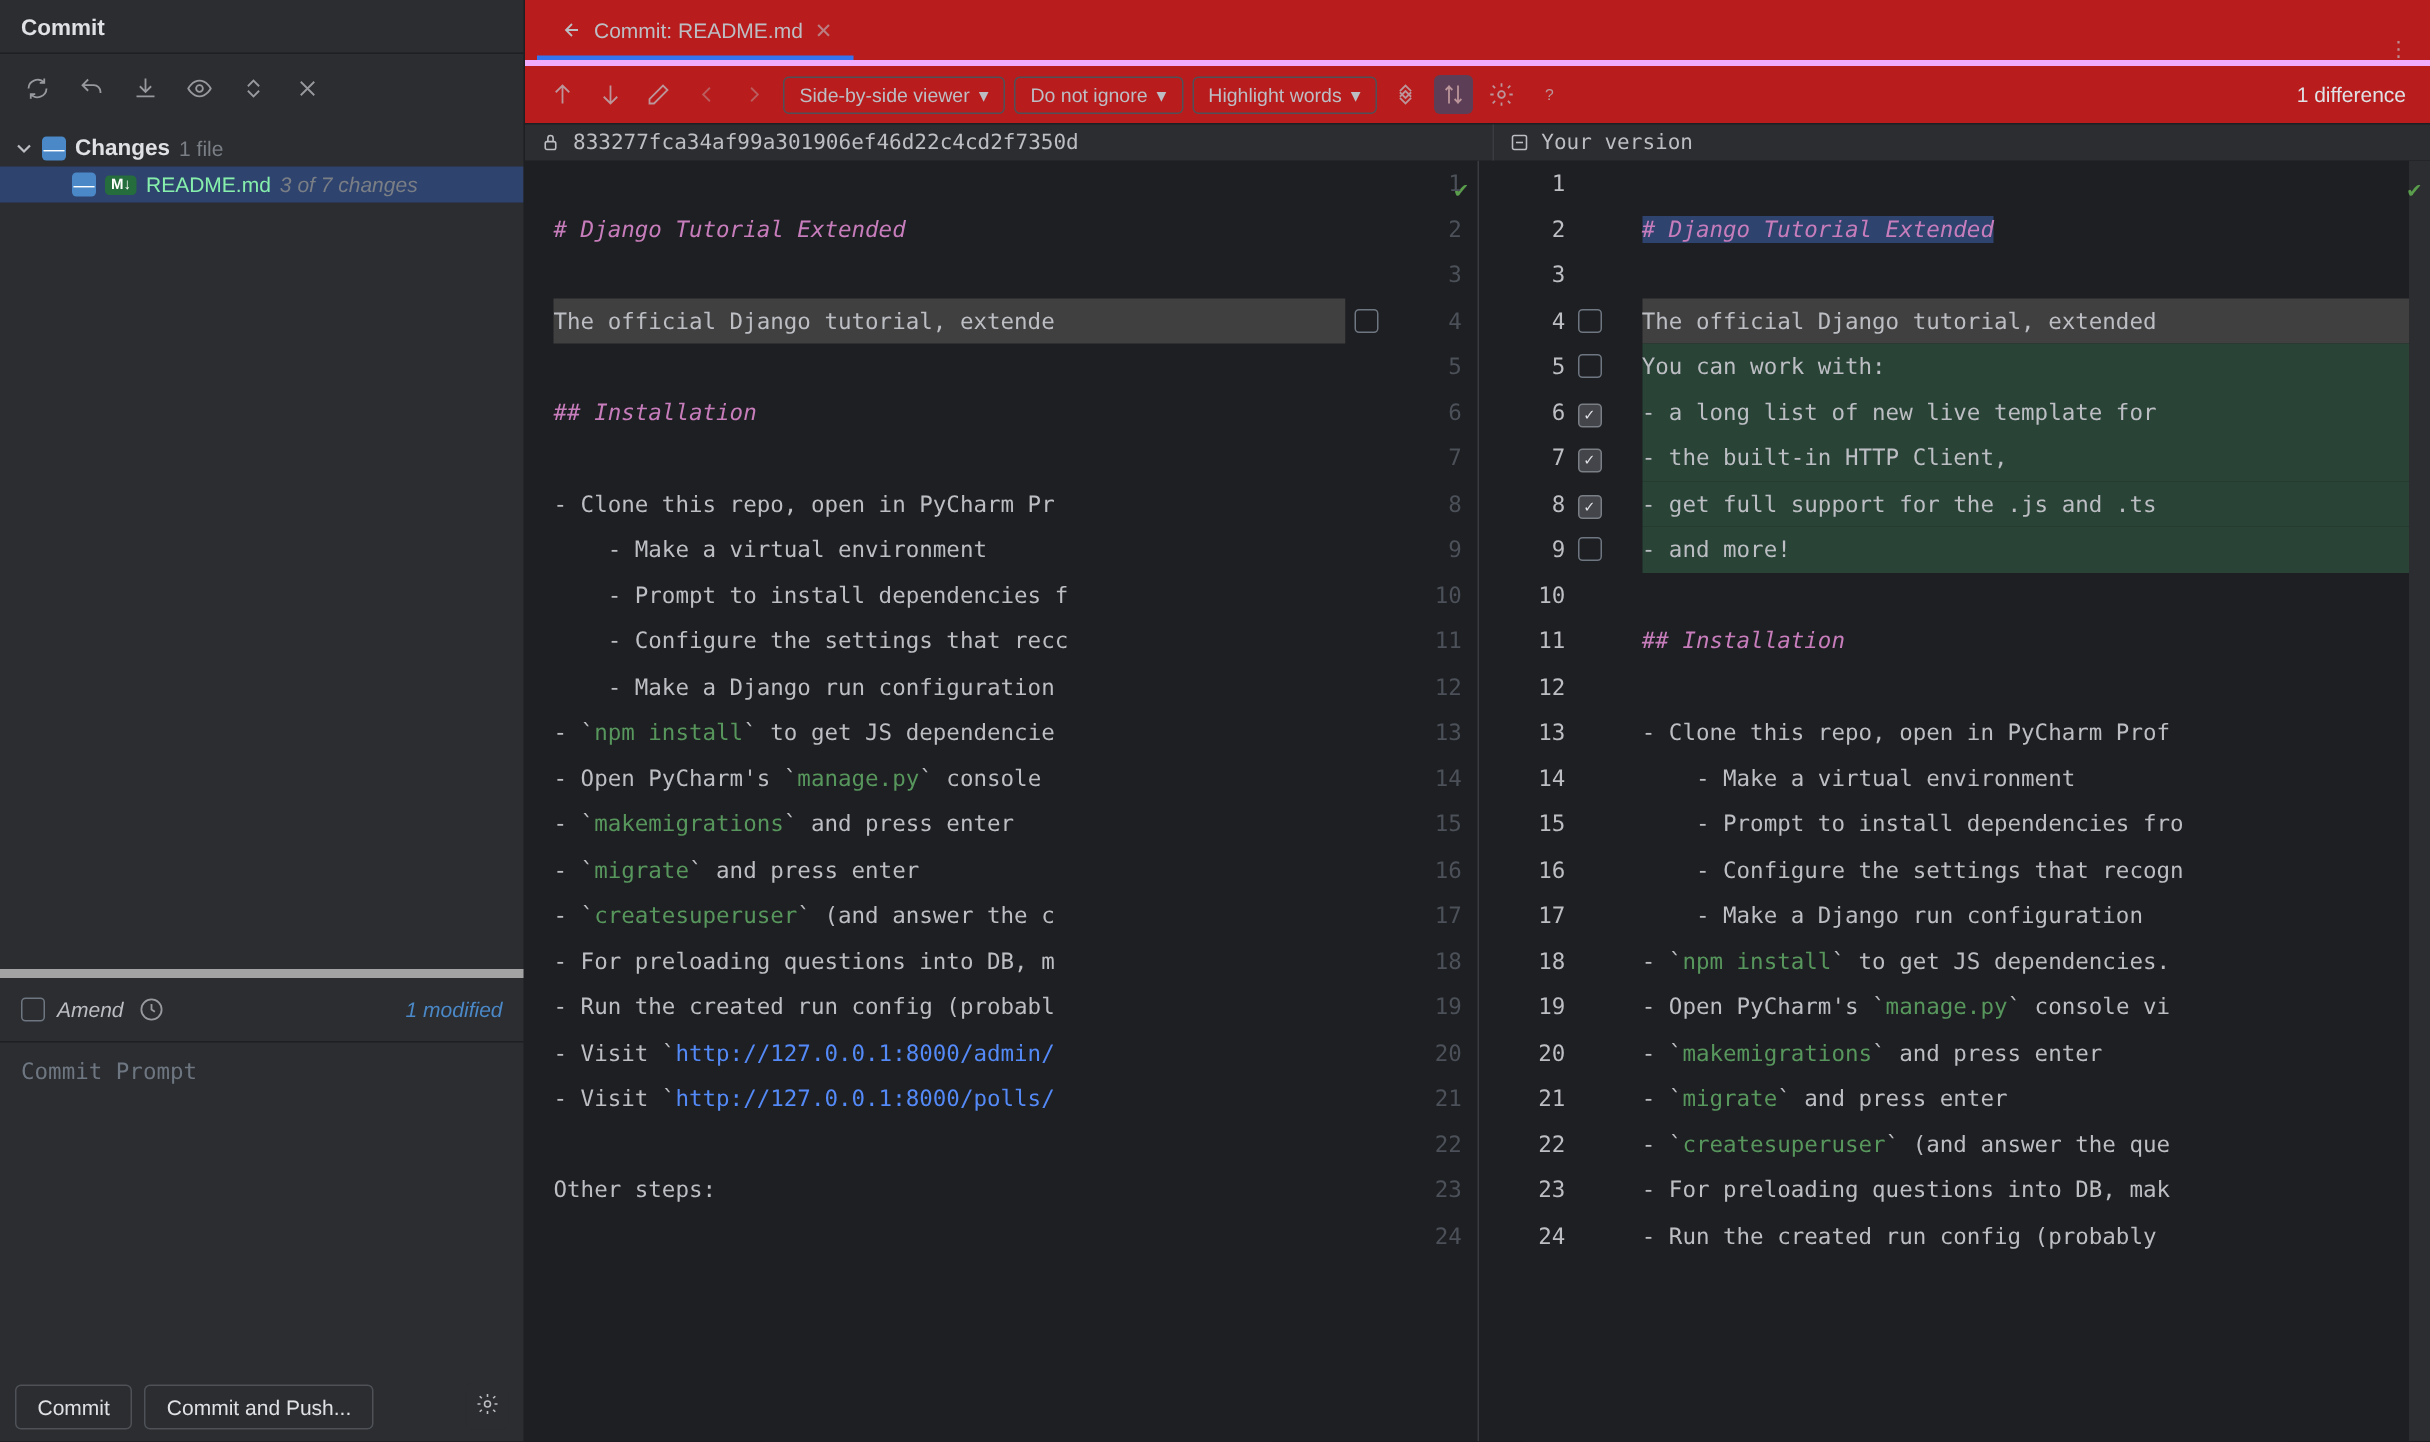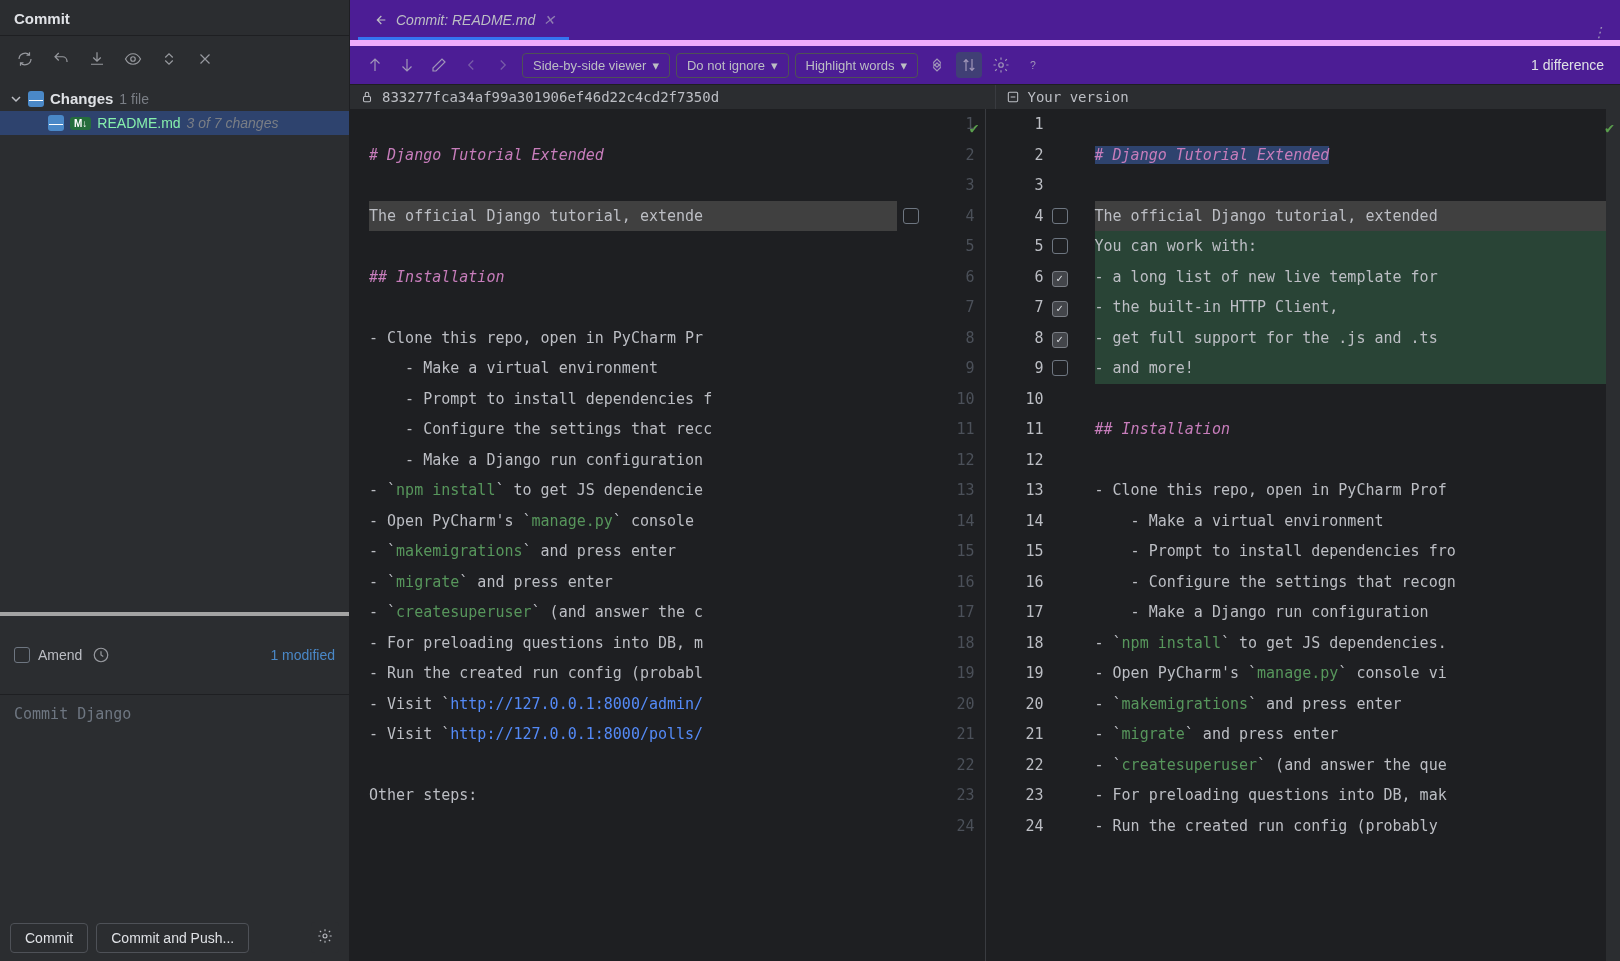--- a/index.html
+++ b/index.html
@@ -70,25 +70,26 @@
   background: #256d3c;
   color: #fff;
   font-size: 10px;
   padding: 1px 4px;
   border-radius: 3px;
   font-weight: 600;
 }
 .file-name { color: #86efac; }
 .change-count { color: #7a7e85; font-style: italic; }
 .left-bottom {
-  border-top: 4px solid #a3a3a3;
-  padding: 28px 14px;
+  border-top: 6px solid #a3a3a3;
+  padding: 10px 14px;
   display: flex;
   align-items: center;
   gap: 8px;
+  font-style: italic;
 }
 .amend-check { width: 16px; height: 16px; border: 1.5px solid #6e7681; border-radius: 3px; }
 .modified-count { margin-left: auto; color: #4a88c7; }
 .commit-msg {
   border-top: 1px solid #1e1f22;
   padding: 10px 14px;
   flex: 0 0 220px;
 }
 .commit-msg-placeholder { color: #6e7681; font-size: 15px; font-family: "Menlo", monospace; }
 .left-buttons {
@@ -112,24 +113,23 @@
 .main-panel {
   flex: 1;
   display: flex;
   flex-direction: column;
   background: #1e1f22;
   min-width: 0;
 }
 .tab-bar {
   display: flex;
   align-items: flex-end;
-  background: #4c1d95;
+  background: #b91c1c;
   height: 40px;
   padding-left: 8px;
-  font-style: italic;
 }
 .tab {
   display: flex;
   align-items: center;
   gap: 8px;
   padding: 0 14px;
   height: 100%;
   position: relative;
 }
 .tab.active::after {
@@ -141,22 +141,22 @@
 }
 .tab-close { opacity: 0.6; cursor: pointer; }
 .tab-spacer { flex: 1; }
 .kebab { padding: 0 14px; cursor: pointer; opacity: 0.7; }
 
 .diff-toolbar {
   display: flex;
   align-items: center;
   gap: 6px;
   padding: 6px 12px;
-  background: #4c1d95;
-  border-top: 6px solid #f0abfc;
+  background: #b91c1c;
+  border-top: 4px solid #f0abfc;
 }
 .diff-toolbar .icon-btn { width: 26px; height: 26px; }
 .dropdown {
   display: flex;
   align-items: center;
   gap: 6px;
   border: 1px solid #4e5157;
   padding: 4px 10px;
   border-radius: 4px;
   cursor: pointer;
@@ -316,21 +316,21 @@
       <span>Amend</span>
       <span class="icon-btn">
           <svg viewBox="0 0 24 24">
             <circle cx="12" cy="12" r="9"></circle>
             <path d="M12 7v5l3 2"></path>
           </svg>
         </span>
       <span class="modified-count">1 modified</span>
     </div>
     <div class="commit-msg">
-      <span class="commit-msg-placeholder">Commit Django</span>
+      <span class="commit-msg-placeholder">Commit Prompt</span>
     </div>
     <div class="left-buttons">
       <button class="btn">Commit</button>
       <button class="btn">Commit and Push...</button>
       <button class="btn gear"><svg width="16" height="16" viewBox="0 0 24 24" stroke="#bcbec4" fill="none" stroke-width="1.6">
             <circle cx="12" cy="12" r="3"></circle>
             <path d="M12 2v3M12 19v3M4.2 4.2l2.1 2.1M17.7 17.7l2.1 2.1M2 12h3M19 12h3M4.2 19.8l2.1-2.1M17.7 6.3l2.1-2.1"></path>
           </svg></button>
     </div>
   </div>

